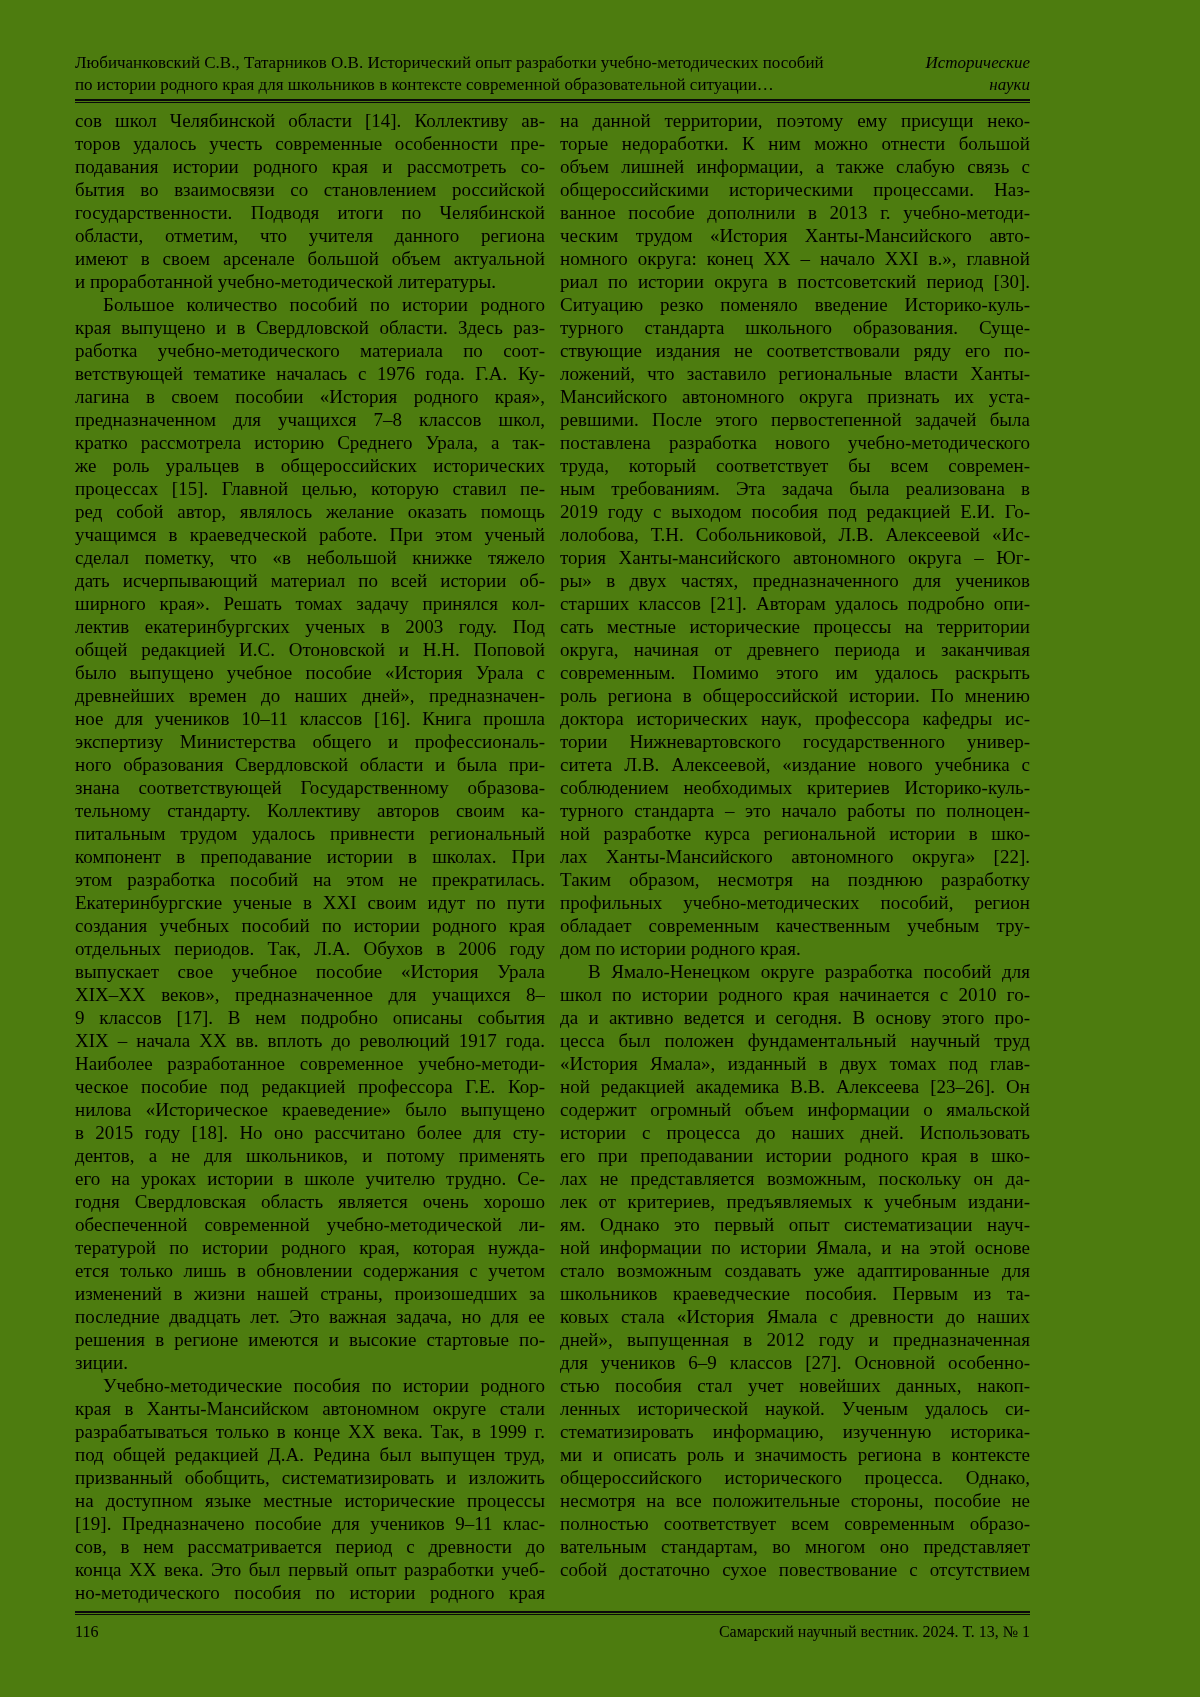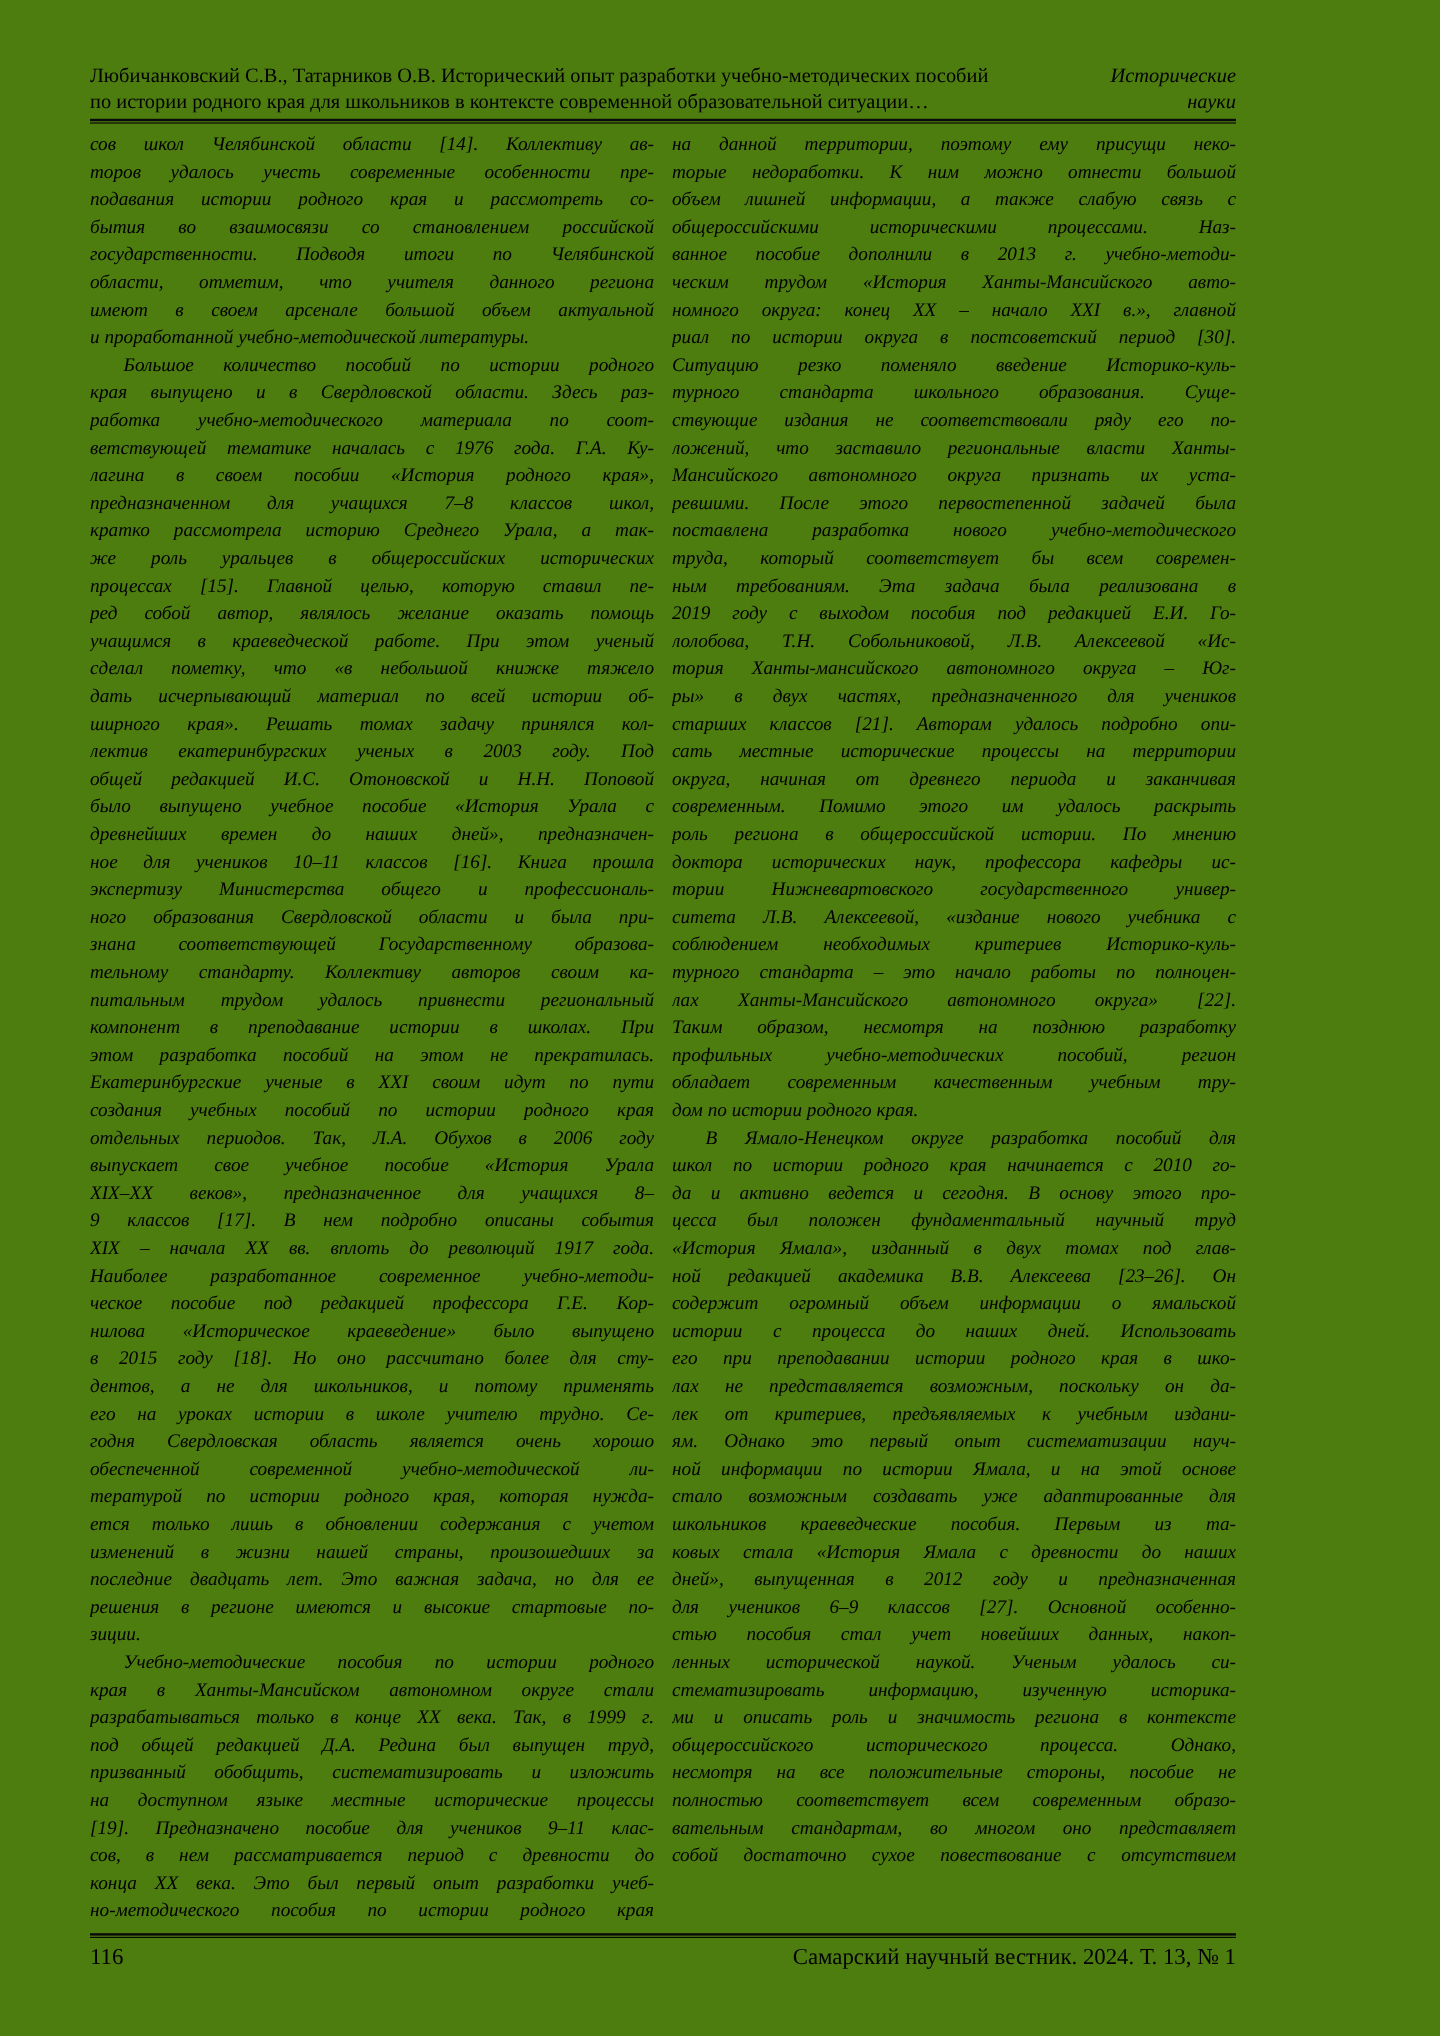--- a/index.html
+++ b/index.html
@@ -38,37 +38,36 @@
     margin-top: 3px;
   }
   .rule.bottom { margin-top: 7px; }
   .columns {
     display: flex;
     gap: 15px;
     margin-top: 6px;
   }
   .col {
     width: 470px;
-    font-size: 16px;
-    font-style: italic;
+    font-size: 19px;
   }
   .tline {
     height: 23px;
     line-height: 23px;
     text-align: justify;
     text-align-last: justify;
     overflow: hidden;
   }
   .tline.ind { text-indent: 28px; }
   .tline.endline { text-align-last: left; }
   .footer-row {
     display: flex;
     justify-content: space-between;
     align-items: baseline;
-    font-size: 19px;
+    font-size: 16px;
     line-height: 27px;
     margin-top: 3px;
   }
 </style>
 </head>
 <body>
 
 <div class="page">
 
   <div class="running-head">
@@ -177,20 +176,21 @@
         <div class="tline">старших классов [21]. Авторам удалось подробно опи-</div>
         <div class="tline">сать местные исторические процессы на территории</div>
         <div class="tline">округа, начиная от древнего периода и заканчивая</div>
         <div class="tline">современным. Помимо этого им удалось раскрыть</div>
         <div class="tline">роль региона в общероссийской истории. По мнению</div>
         <div class="tline">доктора исторических наук, профессора кафедры ис-</div>
         <div class="tline">тории Нижневартовского государственного универ-</div>
         <div class="tline">ситета Л.В. Алексеевой, «издание нового учебника с</div>
         <div class="tline">соблюдением необходимых критериев Историко-куль-</div>
         <div class="tline">турного стандарта – это начало работы по полноцен-</div>
+        <div class="tline">ной разработке курса региональной истории в шко-</div>
         <div class="tline">лах Ханты-Мансийского автономного округа» [22].</div>
         <div class="tline">Таким образом, несмотря на позднюю разработку</div>
         <div class="tline">профильных учебно-методических пособий, регион</div>
         <div class="tline">обладает современным качественным учебным тру-</div>
         <div class="tline endline">дом по истории родного края.</div>
         <div class="tline ind">В Ямало-Ненецком округе разработка пособий для</div>
         <div class="tline">школ по истории родного края начинается с 2010 го-</div>
         <div class="tline">да и активно ведется и сегодня. В основу этого про-</div>
         <div class="tline">цесса был положен фундаментальный научный труд</div>
         <div class="tline">«История Ямала», изданный в двух томах под глав-</div>

